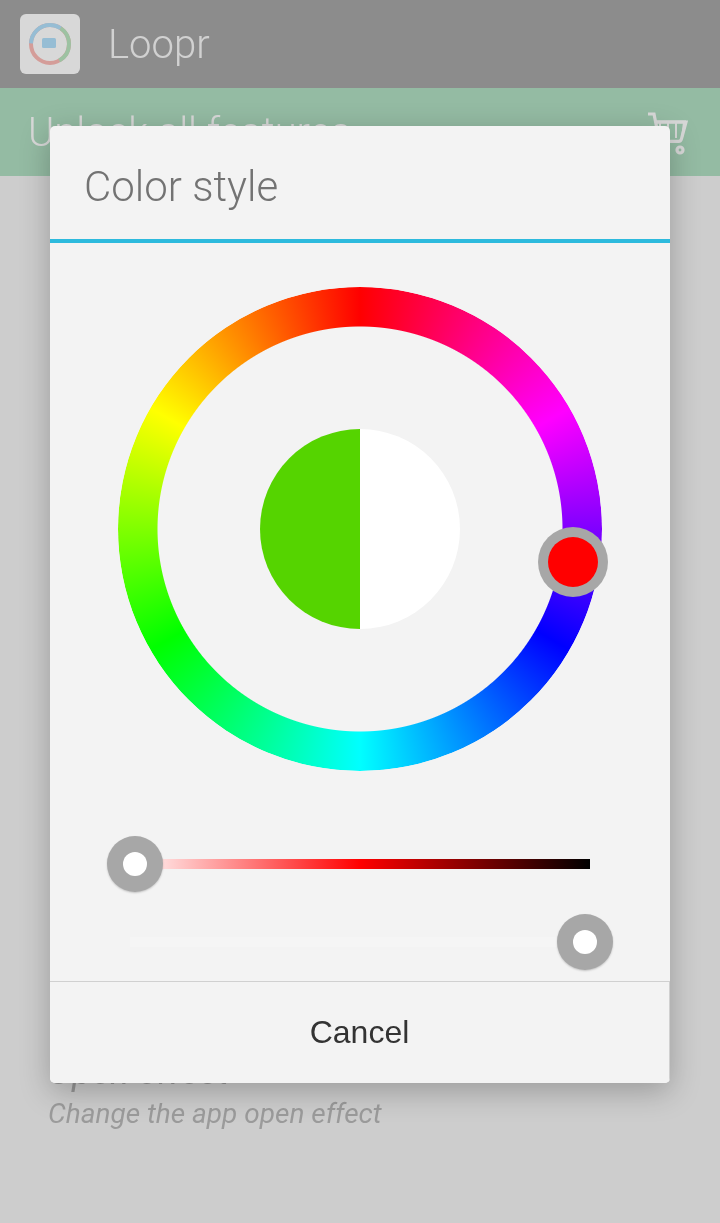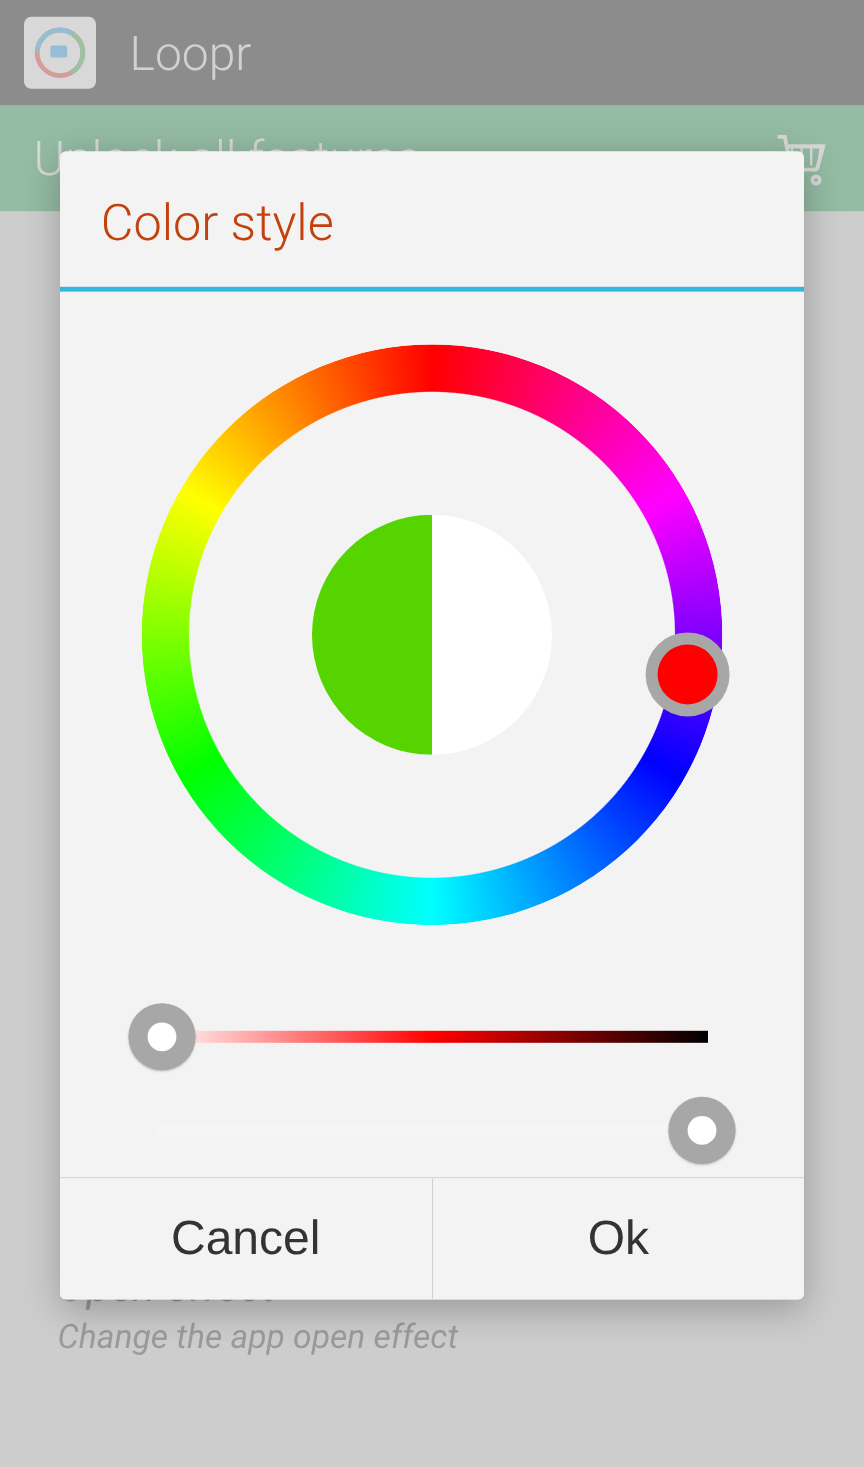--- a/index.html
+++ b/index.html
@@ -77,21 +77,21 @@
     bottom: 140px;
     background: #f3f3f3;
     border-radius: 5px;
     display: flex;
     flex-direction: column;
     box-shadow: 0 8px 30px rgba(0,0,0,0.25);
     overflow: hidden;
   }
   .dialog-title {
     padding: 36px 34px 28px;
-    color: #c2410c;
+    color: #737373;
     font-size: 42px;
     font-weight: 300;
   }
   .divider {
     height: 4px;
     background: #2dbadd;
   }
 
   .picker-area {
     flex: 1;
@@ -194,21 +194,21 @@
   
   .btnbar {
     display: flex;
     border-top: 1px solid #d0d0d0;
     height: 104px;
   }
   .btnbar button {
     flex: 1;
     background: #f3f3f3;
     border: none;
-    font-size: 40px;
+    font-size: 32px;
     color: #333;
     cursor: pointer;
   }
   .btnbar button:first-child {
     border-right: 1px solid #d0d0d0;
   }
 
 </style>
 </head>
 <body>
@@ -274,15 +274,14 @@
         <div class="slider-track grad2"></div>
         <div class="slider-thumb pos-right">
           <div class="inner"></div>
         </div>
       </div>
     </div>
   </div>
 
   <div class="btnbar">
     <button>Cancel</button>
-    <button>Ok</button>
   </div>
 </div>
 
 </body></html>

